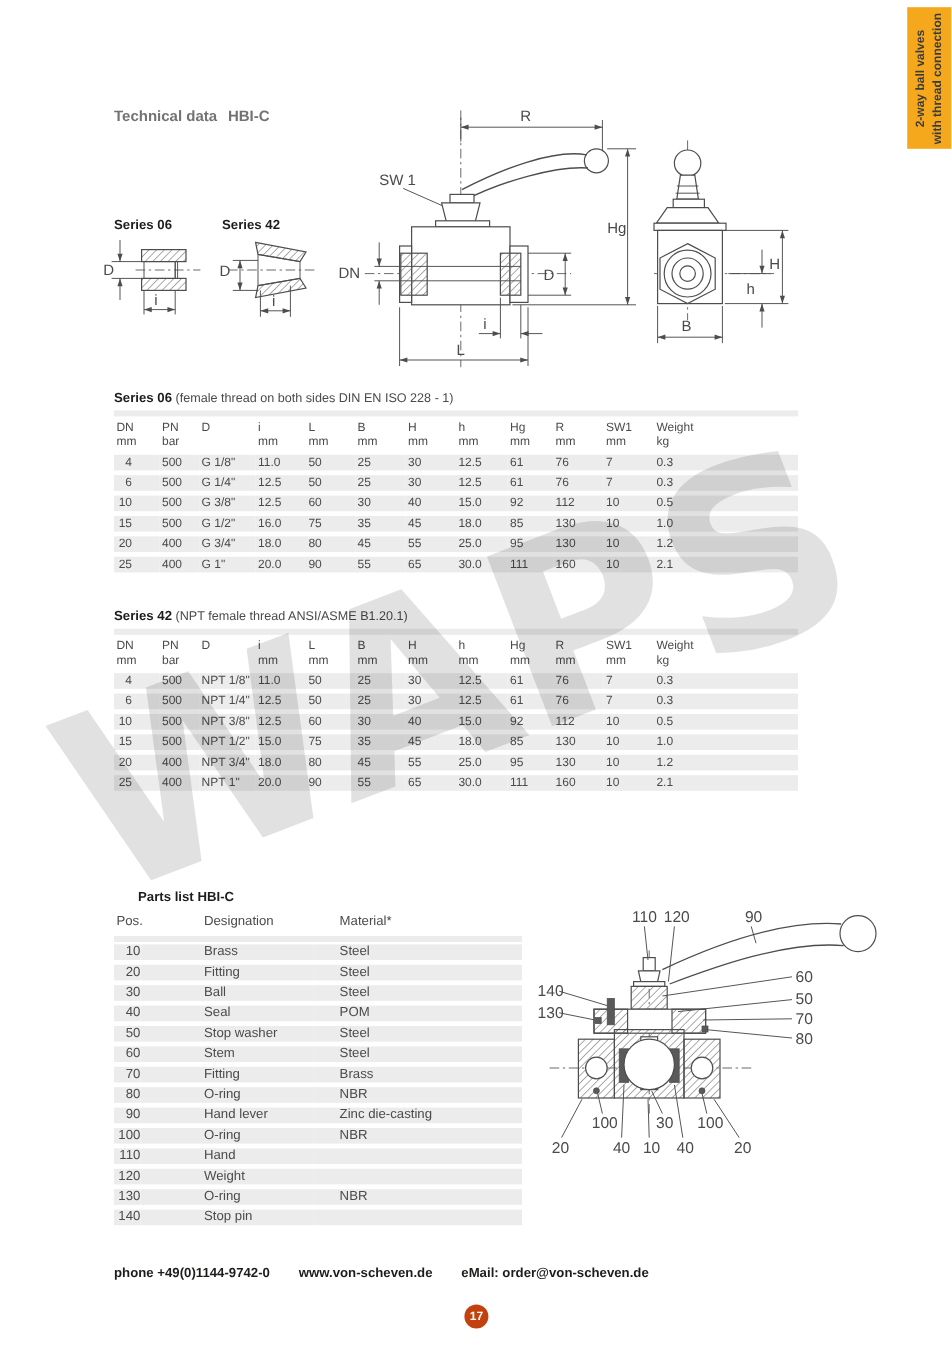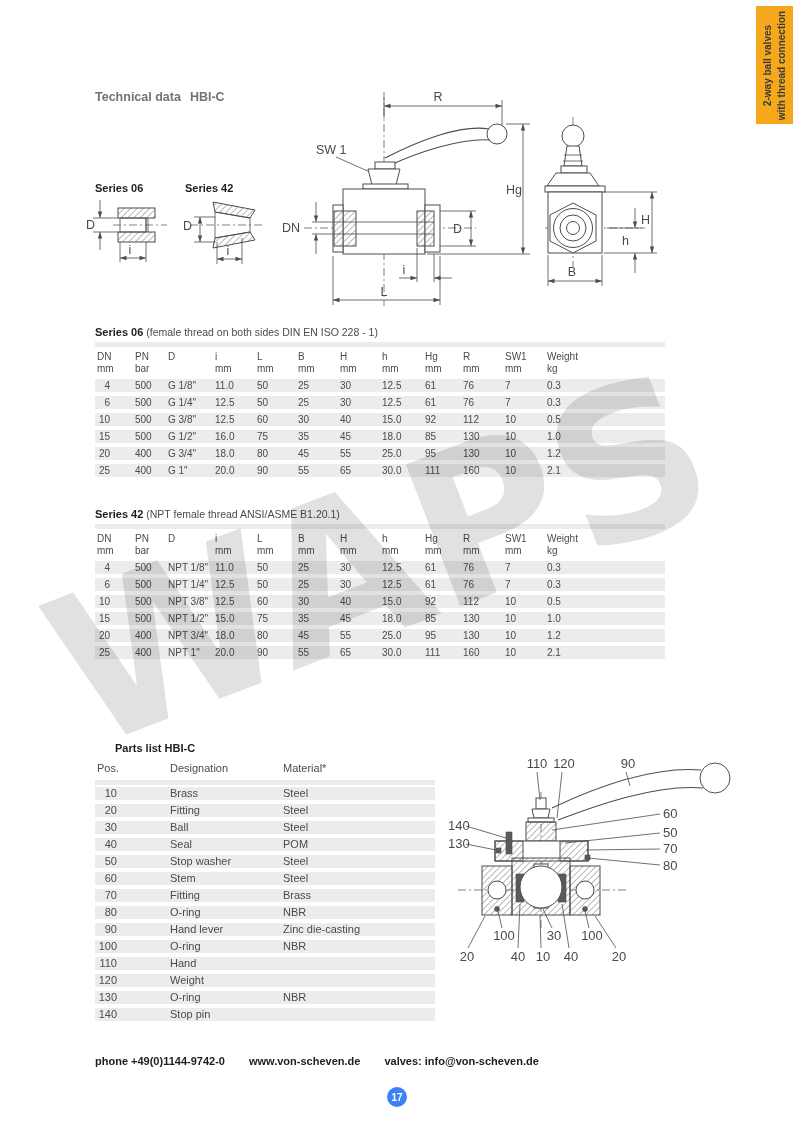--- a/index.html
+++ b/index.html
@@ -677,17 +677,17 @@
   <text style="font-size:13px" x="131" y="213" text-anchor="middle">40</text>
   <text style="font-size:13px" x="179" y="213" text-anchor="middle">20</text>
 </svg>
 
 <div class="footnote">
 </div>
 
 <div class="footer">
   <span>phone +49(0)1144-9742-0</span>
   <span>www.von-scheven.de</span>
-  <span>valves: info@von-scheven.de</span>
-</div>
-<div class="page-circle" style="background: #3b82f6;">17</div>
+  <span>eMail: order@von-scheven.de</span>
+</div>
+<div class="page-circle" style="background: #c2410c;">17</div>
 
 <div class="watermark">WAPS</div>
 
 </body></html>

